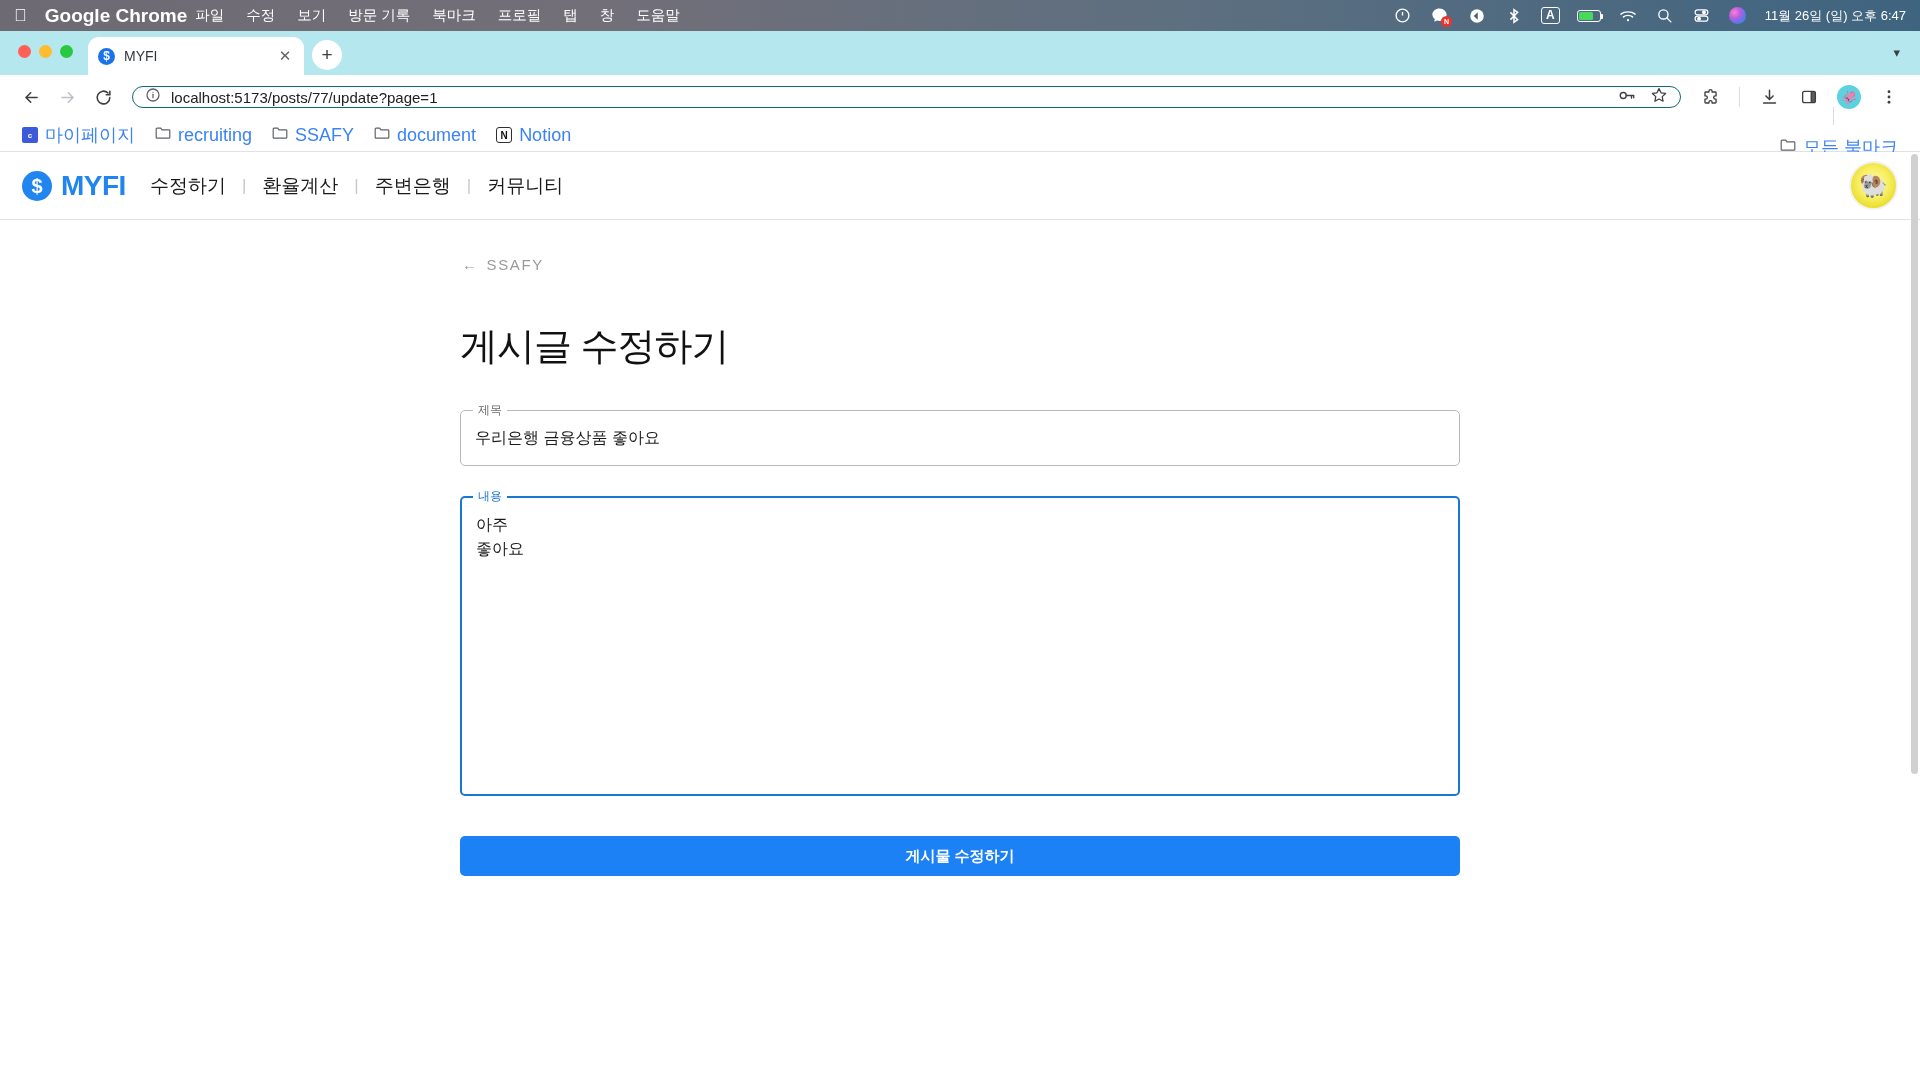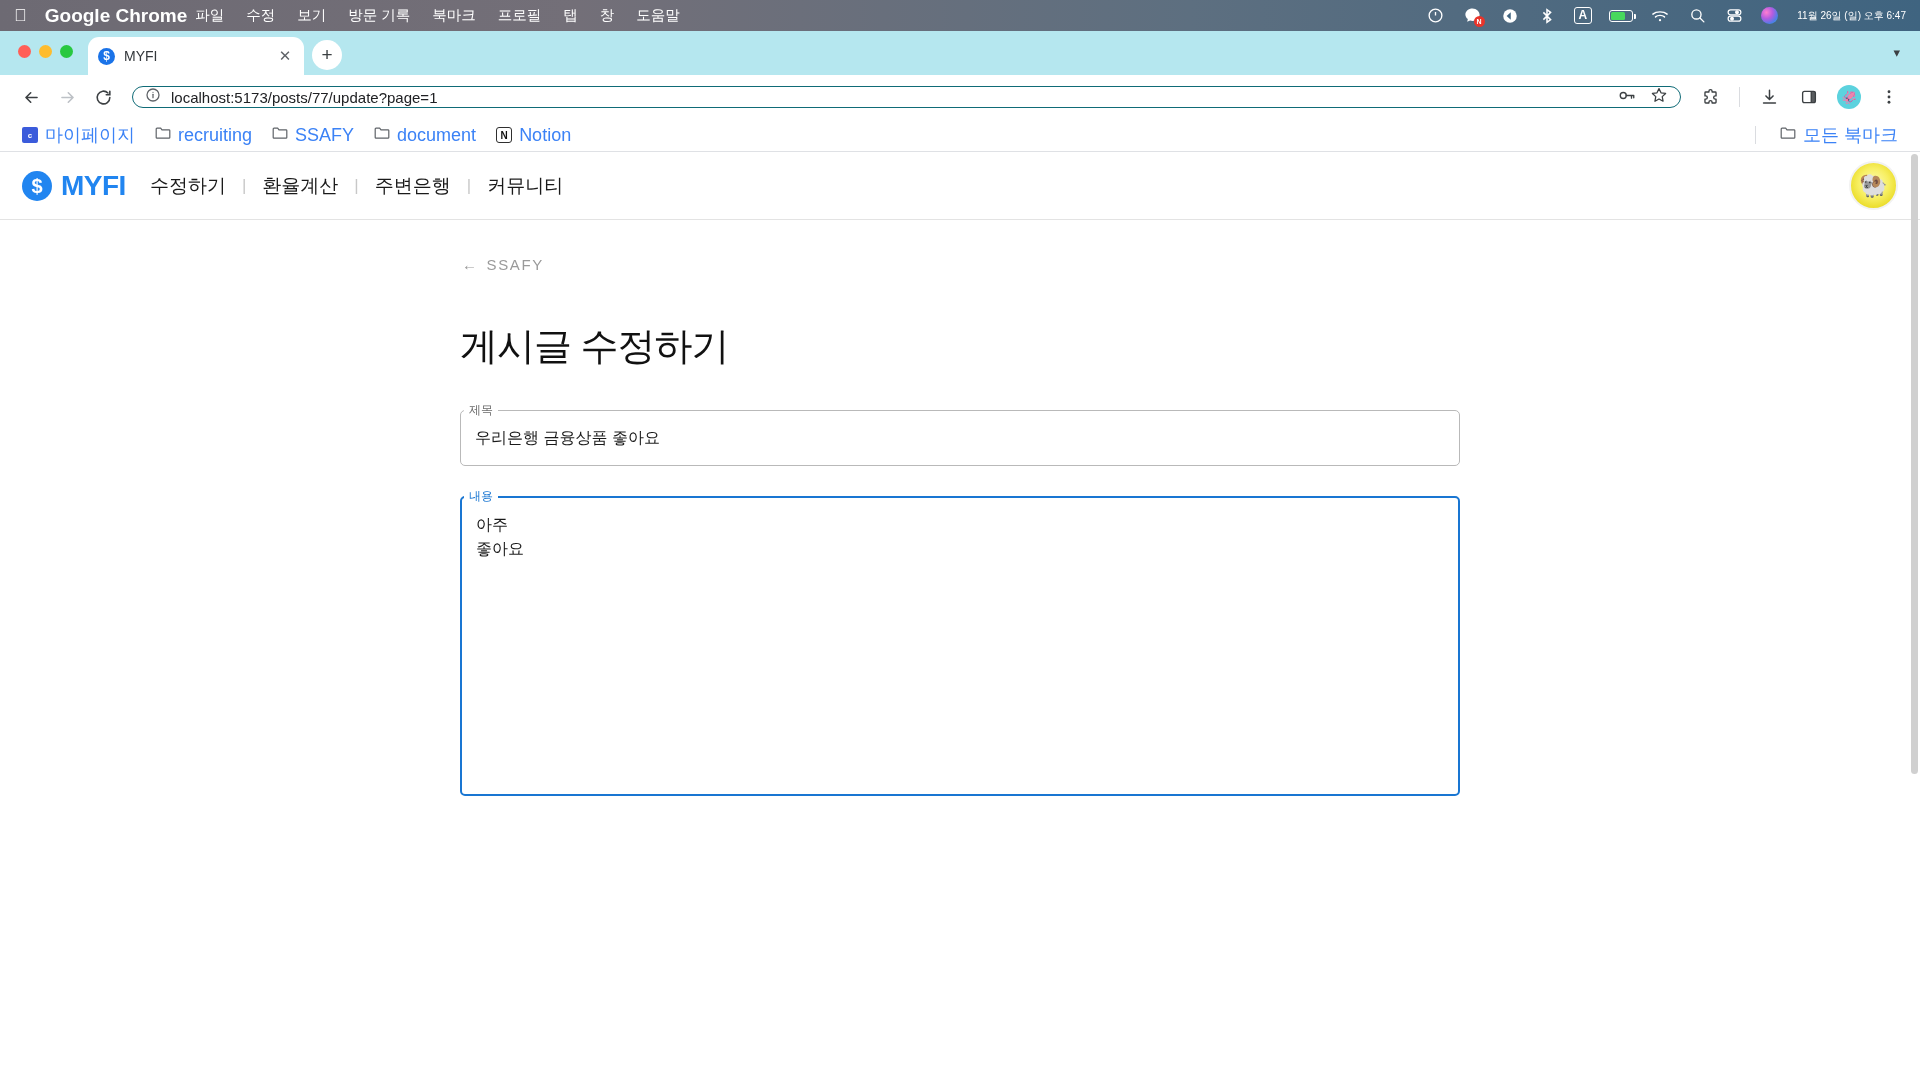--- a/index.html
+++ b/index.html
@@ -29,21 +29,21 @@
   .badge-n {
     position: absolute; right: -2px; bottom: -1px;
     width: 11px; height: 11px; border-radius: 50%;
     background: #e8342a; color: #fff; font-size: 7px; font-weight: bold;
     display: flex; align-items: center; justify-content: center;
   }
   .a-box { border: 1.6px solid #fff; border-radius: 3px; padding: 0 4px; font-size: 12px; font-weight: 600; line-height: 15px; }
   .battery-shell { width: 24px; height: 12px; border: 1.5px solid #fff; border-radius: 3px; position: relative; }
   .battery-shell::after { content:''; position:absolute; right:-3.5px; top:3px; width:2px; height:5px; background:#fff; border-radius:0 1px 1px 0;}
   .battery-fill { position: absolute; left: 1px; top: 1px; bottom: 1px; width: 14px; background: #48d85d; border-radius: 1.5px; }
-  .clock { font-size: 10px; margin-left: 2px; white-space: nowrap; }
+  .clock { font-size: 13px; margin-left: 2px; white-space: nowrap; }
   .siri { width: 17px; height: 17px; border-radius: 50%;
           background: radial-gradient(circle at 32% 32%, #ff7fd0 0%, #b45ce0 38%, #4f7de8 70%, #2fc0d8 100%); }
 
   
   .tabstrip {
     height: 44px; background: #b5e7ef;
     display: flex; align-items: flex-end; padding-left: 16px; position: relative;
   }
   .traffic { display: flex; align-items: center; gap: 8px; position: absolute; left: 18px; top: 14px; }
   .dot { width: 13px; height: 13px; border-radius: 50%; }
@@ -89,21 +89,21 @@
 
   
   .bookmarks {
     height: 33px; background: #fff; display: flex; align-items: center;
     padding: 0 14px; gap: 4px; border-bottom: 1px solid #dfe1e5;
   }
   .bm { display: flex; align-items: center; gap: 7px; padding: 4px 8px; border-radius: 7px; cursor: pointer; }
   .bm-label { font-size: 18px; color: #3b82f6; white-space: nowrap; }
   .bm-fav-img { width: 16px; height: 16px; border-radius: 2px; background: #3b5bdb; color:#fff; font-size: 8px; display:flex; align-items:center; justify-content:center; font-weight:bold; }
   .bm-fav-n { width: 16px; height: 16px; border: 1.4px solid #2f2f2f; border-radius: 3px; color: #111; font-size: 10px; font-weight: bold; display:flex; align-items:center; justify-content:center; }
-  .bm-right { margin-left: auto; display: flex; align-items: center; gap: 6px; }
+  .bm-right { margin-left: auto; display: flex; align-items: center; gap: 6px; flex-direction: column; }
   .bm-divider { width: 1px; height: 18px; background: #dadce0; margin-right: 10px; }
 
   
   .viewport { position: relative; height: calc(1080px - 31px - 44px - 44px - 33px); background: #fff; overflow: hidden; }
   .site-header {
     height: 68px; border-bottom: 1px solid #e3e3e3;
     display: flex; align-items: center; padding: 0 22px;
   }
   .logo { display: flex; align-items: center; gap: 9px; margin-right: 22px; }
   .logo-mark {
@@ -127,21 +127,21 @@
   .form-wrap { width: 1000px; margin: 0 auto; }
   .back-link {
     display: inline-flex; align-items: center; gap: 8px;
     color: #9a9a9a; font-size: 15px; letter-spacing: 1.6px; cursor: pointer;
     margin-bottom: 48px; margin-left: 2px;
   }
   .page-title { font-size: 38px; font-weight: normal; color: #111; margin-bottom: 38px; letter-spacing: -1px; }
 
   .field { position: relative; margin-bottom: 30px; }
   .field .legend {
-    position: absolute; top: -8px; left: 4px; background: #fff;
+    position: absolute; top: -8px; left: 13px; background: #fff;
     padding: 0 5px; font-size: 12px; color: #6b6b6b; z-index: 2;
   }
   .field.focused .legend { color: #1976d2; }
   .input-box {
     width: 100%; border: 1px solid #b9b9b9; border-radius: 5px;
     padding: 15px 14px; font-size: 16px; color: #1a1a1a;
     font-family: "Liberation Sans", "DejaVu Sans", sans-serif;
     background: #fff; outline: none; line-height: 1.5;
   }
   .field.focused .input-box { border: 2px solid #1976d2; }
@@ -395,19 +395,20 @@
         <span class="legend">제목</span>
         <input class="input-box" type="text" value="우리은행 금융상품 좋아요" style="">
       </div>
 
       <div class="field focused">
         <span class="legend">내용</span>
         <textarea class="input-box" style="">아주
 좋아요</textarea>
       </div>
 
+      <button class="submit-btn">게시물 수정하기</button>
     </div>
   </div>
 
   <div class="scrollbar">
     <div class="thumb"></div>
   </div>
 </div>
 
 </body></html>

